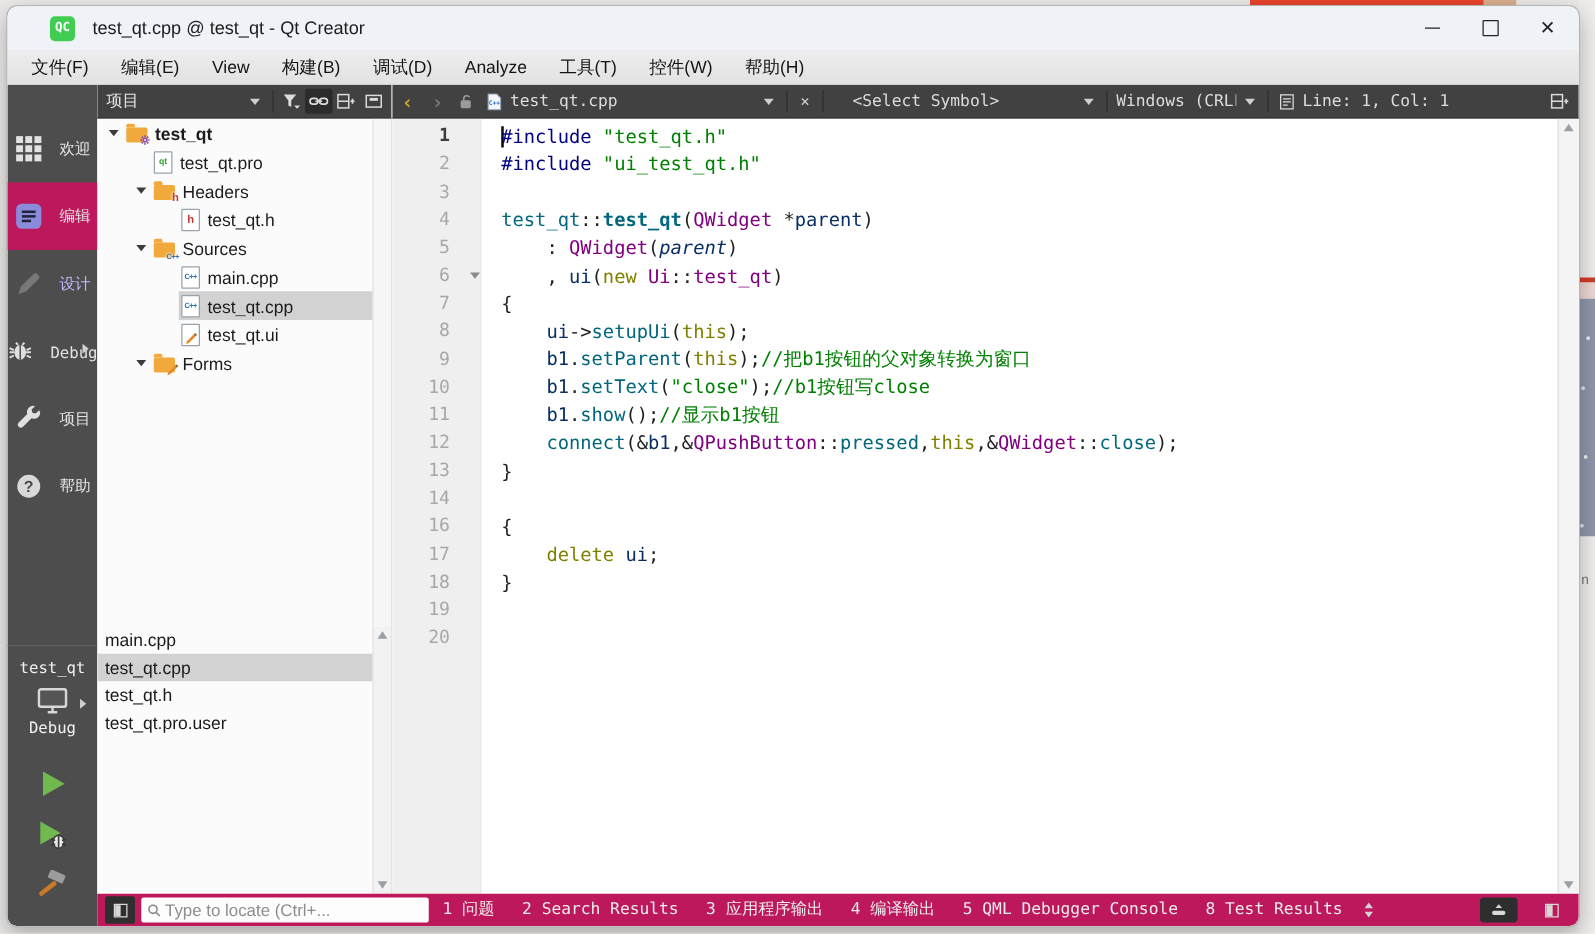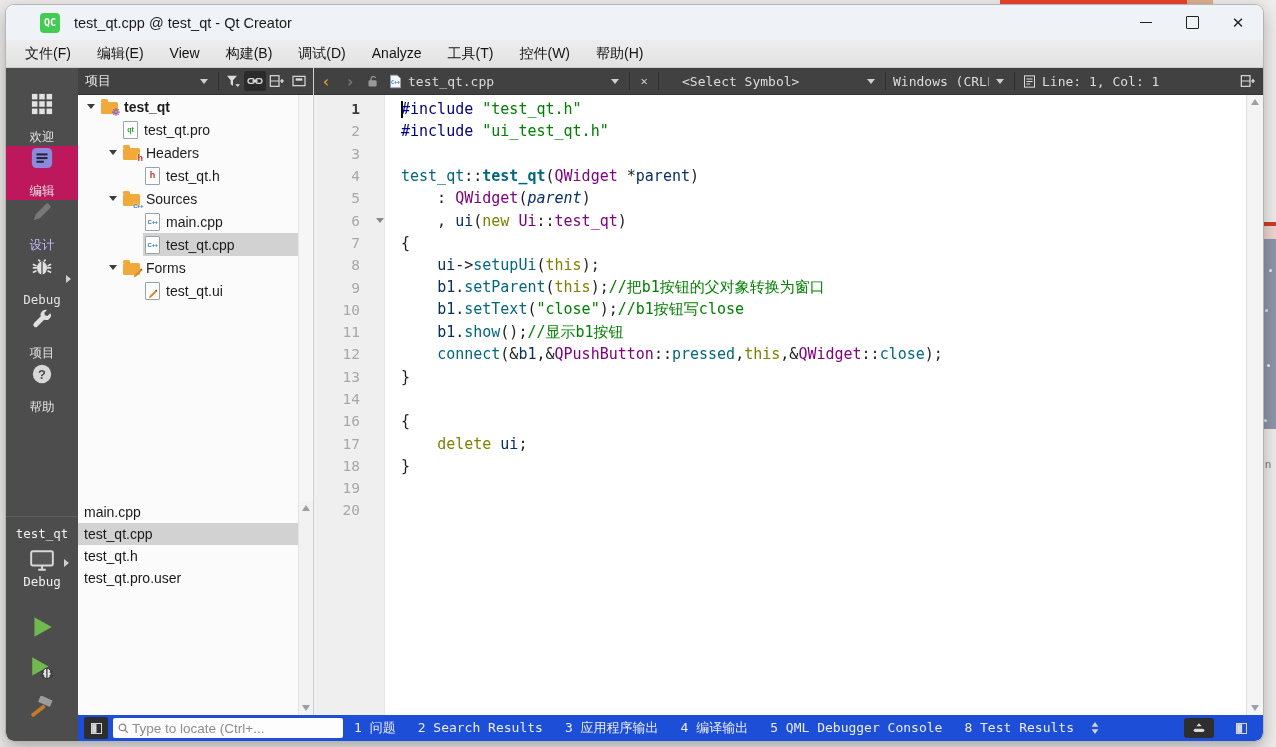--- a/index.html
+++ b/index.html
@@ -35,21 +35,21 @@
 
   .menubar{height:27px;background:linear-gradient(#ededed,#e2e2e2);display:flex;align-items:center;
            padding-left:6px;border-bottom:1px solid #cecece}
   .menu-item{padding:0 13px;font-size:14px;color:#141414;line-height:27px}
 
   .content{position:absolute;top:63px;left:0;right:0;bottom:0}
 
   
   .sidebar{position:absolute;left:0;top:0;bottom:0;width:72px;background:#4d4d4d;
            border-bottom-left-radius:8px;display:flex;flex-direction:column;align-items:center}
-  .mode{width:72px;height:54px;display:flex;flex-direction:column;align-items:center;
+  .mode{width:72px;height:54px;display:flex;flex-direction:row;align-items:center;
         justify-content:center;gap:14px;position:relative;flex:none}
   .mode:first-child{margin-top:24px}
   .mode.selected{background:#be185d}
   .mode-icon{width:22px;height:22px;display:block}
   .mode-icon svg{width:100%;height:100%}
   .mode-label{font-size:12.5px;color:#e2e2e2;font-family:"DejaVu Sans Mono",monospace}
   .mode.disabled .mode-label{color:#c4b5fd}
   .mode.disabled svg path{fill:#787878}
   .popup-tri{position:absolute;right:7px;top:21px;width:0;height:0;border-top:4px solid transparent;
              border-bottom:4px solid transparent;border-left:5px solid #cfcfcf}
@@ -146,21 +146,21 @@
           vertical-align:text-bottom}
   .s-preprocessor{color:#000080}.s-string{color:#008000}.s-type{color:#800080}
   .s-function{color:#00677c}.s-keyword{color:#808000}.s-variable{color:#092e64}
   .s-comment{color:#008000}.s-plain{color:#1f1f1f}
   .sb1{font-weight:bold}.si1{font-style:italic}
   .ed-sb{position:absolute;right:0;top:0;bottom:0;width:16px;background:#f4f4f4;
          border-left:1px solid #e0e0e0;display:flex;flex-direction:column;
          justify-content:space-between;align-items:center;padding:4px 0}
 
   
-  .bottombar{position:absolute;left:72px;right:0;bottom:0;height:26px;background:#1d4ed8;
+  .bottombar{position:absolute;left:72px;right:0;bottom:0;height:26px;background:#be185d;
              border-bottom-right-radius:8px;display:flex;align-items:center}
   .bb-toggle{width:24px;height:22px;margin-left:6px;background:#2e2e2e;border-radius:2px;
              display:flex;align-items:center;justify-content:center;flex:none}
   .bb-toggle svg,.bb-panel svg{width:15px;height:15px}
   .search{margin-left:5px;width:222px;height:20px;background:#fdfdfd;border-radius:2px;
           display:flex;align-items:center;padding:0 4px;flex:none}
   .search svg{width:13px;height:13px;flex:none}
   .search input{border:0;outline:0;flex:1;font-size:13.5px;color:#333;background:transparent;
                 min-width:0;font-family:"Liberation Sans",sans-serif}
   .search input::placeholder{color:#8d8d8d}
@@ -422,47 +422,47 @@
               <span class="indent" style="width: 48px;"></span>
               <span class="arrow-slot"></span>
               <span class="twrap">
                 <span class="ic-file">
                   <span class="cbadge b-cpp">C++</span>
                 </span>
                 <span class="tlabel">test_qt.cpp</span>
               </span>
             </div>
             <div class="trow">
+              <span class="indent" style="width: 48px;"></span>
+              <span class="arrow-slot"></span>
+              <span class="twrap">
+                <span class="ic-file">
+                  <span style="width: 10px; height: 10px; display: block;"><svg viewBox="0 0 24 24">
+                      <path d="M2 22l1.8-5.4L17 3.4l3.6 3.6L7.4 20.2z" fill="#e08a2e"></path>
+                      <path d="M17 3.4l3.6 3.6 1.4-1.4a1.5 1.5 0 0 0 0-2.2l-1.4-1.4a1.5 1.5 0 0 0-2.2 0z" fill="#8a5a20"></path>
+                    </svg></span>
+                </span>
+                <span class="tlabel">test_qt.ui</span>
+              </span>
+            </div>
+            <div class="trow">
               <span class="indent" style="width: 26px;"></span>
               <span class="arrow-slot">
                 <span class="tri-down"></span>
               </span>
               <span class="twrap">
                 <span class="ic-folder">
                   <span class="fbadge">
                     <svg viewBox="0 0 24 24">
                       <path d="M2 22l1.8-5.4L17 3.4l3.6 3.6L7.4 20.2z" fill="#e08a2e"></path>
                       <path d="M17 3.4l3.6 3.6 1.4-1.4a1.5 1.5 0 0 0 0-2.2l-1.4-1.4a1.5 1.5 0 0 0-2.2 0z" fill="#8a5a20"></path>
                     </svg>
                   </span>
                 </span>
                 <span class="tlabel">Forms</span>
-              </span>
-            </div>
-            <div class="trow">
-              <span class="indent" style="width: 48px;"></span>
-              <span class="arrow-slot"></span>
-              <span class="twrap">
-                <span class="ic-file">
-                  <span style="width: 10px; height: 10px; display: block;"><svg viewBox="0 0 24 24">
-                      <path d="M2 22l1.8-5.4L17 3.4l3.6 3.6L7.4 20.2z" fill="#e08a2e"></path>
-                      <path d="M17 3.4l3.6 3.6 1.4-1.4a1.5 1.5 0 0 0 0-2.2l-1.4-1.4a1.5 1.5 0 0 0-2.2 0z" fill="#8a5a20"></path>
-                    </svg></span>
-                </span>
-                <span class="tlabel">test_qt.ui</span>
               </span>
             </div>
             <div class="tree-sb"></div>
           </div>
         <div class="opendocs-list">
           <div class="odrow">main.cpp</div>
             <div class="odrow selected">test_qt.cpp</div>
             <div class="odrow">test_qt.h</div>
             <div class="odrow">test_qt.pro.user</div>
             <div class="od-sb">

